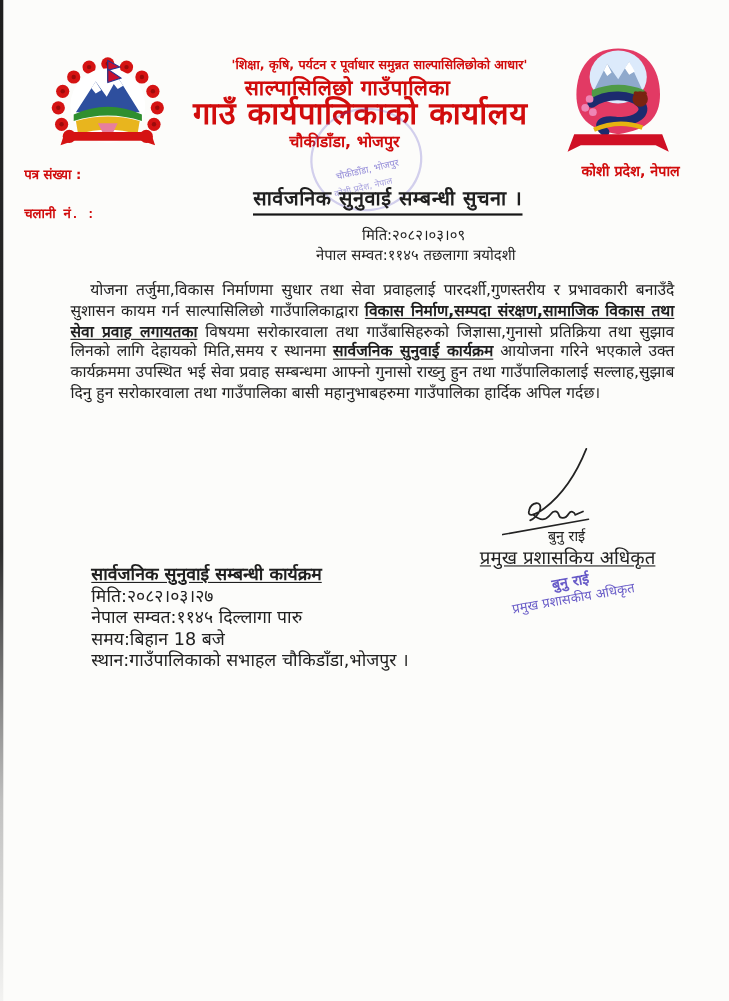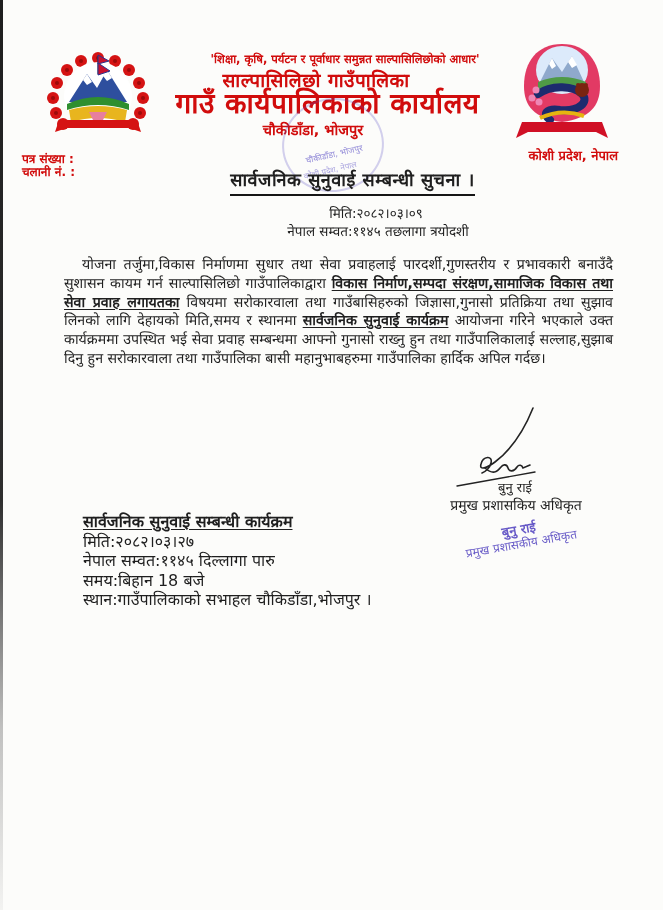--- a/index.html
+++ b/index.html
@@ -16,21 +16,21 @@
   .abs { position:absolute; }
   .red { color:#d10c0c;text-align:right; }
   .ctr { text-align:center; }
   .b { font-weight:bold; }
 
   .slogan  { left:150px; top:52px;  width:390px; font-size:11.5px; line-height:14px; }
   .muni    { left:136px; top:69px;  width:360px; font-size:19px;  line-height:22px; letter-spacing:.5px; }
   .office  { left:150px; top:88px;  width:355px; font-size:28px;  line-height:32px; letter-spacing:.5px; }
   .addr    { left:233px; top:122px; width:160px; font-size:14.5px; line-height:17px; }
   .letter-no   { left:22px; top:150px; font-size:12px; }
-  .dispatch-no { left:22px; top:163px; font-size:12px; }
+  .dispatch-no { left:22px; top:185px; font-size:12px;font-family:Liberation Mono, monospace; }
   .province    { left:498px; top:146px; width:120px; font-size:13px; }
 
   .hstamp { left:276px; top:96px; width:116px; height:102px; pointer-events:none; }
   .hstamp .ring { position:absolute; left:6px; top:2px; width:102px; height:94px;
     border:2px solid rgba(82,70,196,.25); border-radius:50%; transform:rotate(-8deg); }
   .hstamp .t { position:absolute; width:116px; text-align:center; color:rgba(82,70,196,.62);
     font-size:8.5px; transform:rotate(-13deg); white-space:nowrap; }
   .hstamp .t1 { top:52px; }
   .hstamp .t2 { top:68px; left:-4px; font-size:8px; color:rgba(82,70,196,.5); }
 
@@ -39,21 +39,21 @@
     border-bottom:2px solid #161616; padding-bottom:3px; }
   .date1 { left:270px; top:204px; width:212px; font-size:13.5px; }
   .date2 { left:258px; top:222px; width:240px; font-size:13.5px; }
 
   .body-par { left:64px; top:255px; width:549px; font-size:14.2px; line-height:18.8px;
     text-align:justify; text-indent:18px; }
   .u { text-decoration:underline; text-underline-offset:2px; font-weight:bold; }
 
   .sig-svg { left:455px; top:406px; width:115px; height:85px; }
   .sig-name { left:440px; top:478px; width:150px; font-size:13px; }
-  .sig-desig { left:432px; top:495px; width:168px; font-size:14px; }
+  .sig-desig { left:432px; top:495px; width:168px; font-size:17px;text-decoration:underline; }
   .sig-stamp { left:440px; top:522px; width:160px; text-align:center;
     transform:rotate(-10deg); color:rgba(78,62,190,.85); line-height:15px; }
   .sig-stamp .n { font-size:13px; font-weight:bold; }
   .sig-stamp .d { font-size:12px; }
 
   .program { left:83px; top:512px; font-size:16px; line-height:19.5px; }
   .program .head { font-weight:bold; text-decoration:underline; text-underline-offset:2px; }
 </style>
 </head>
 <body>

